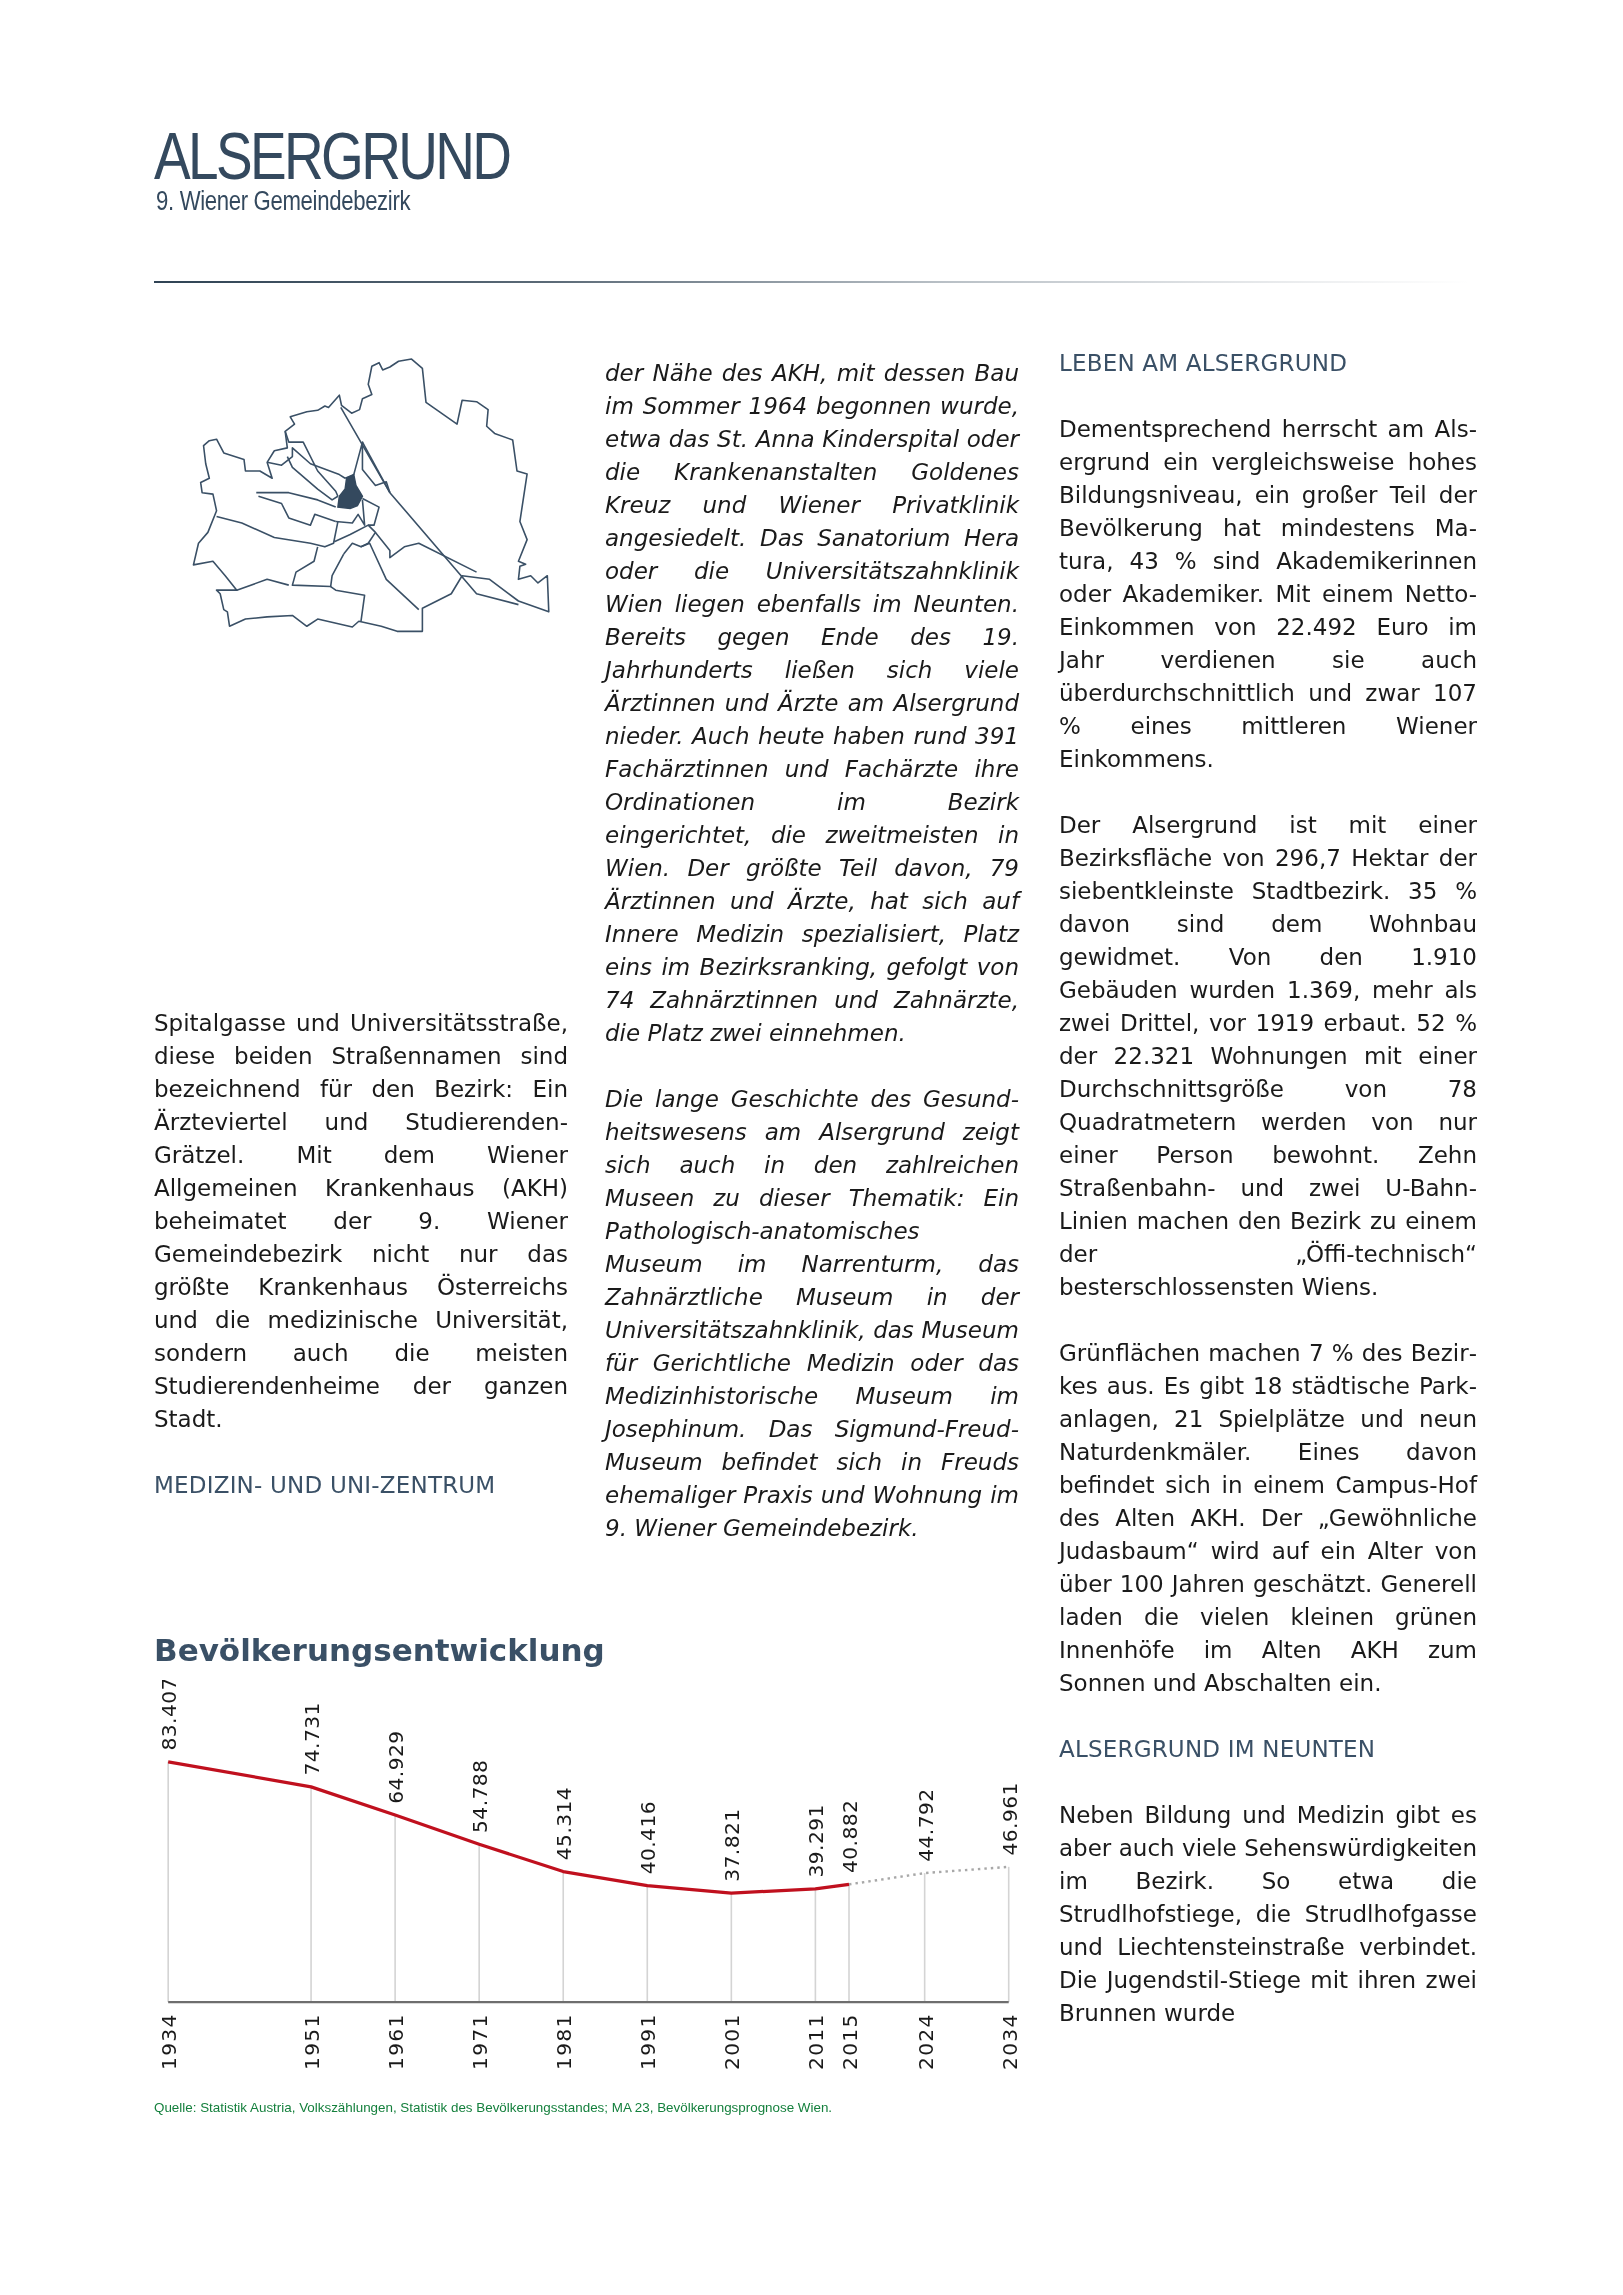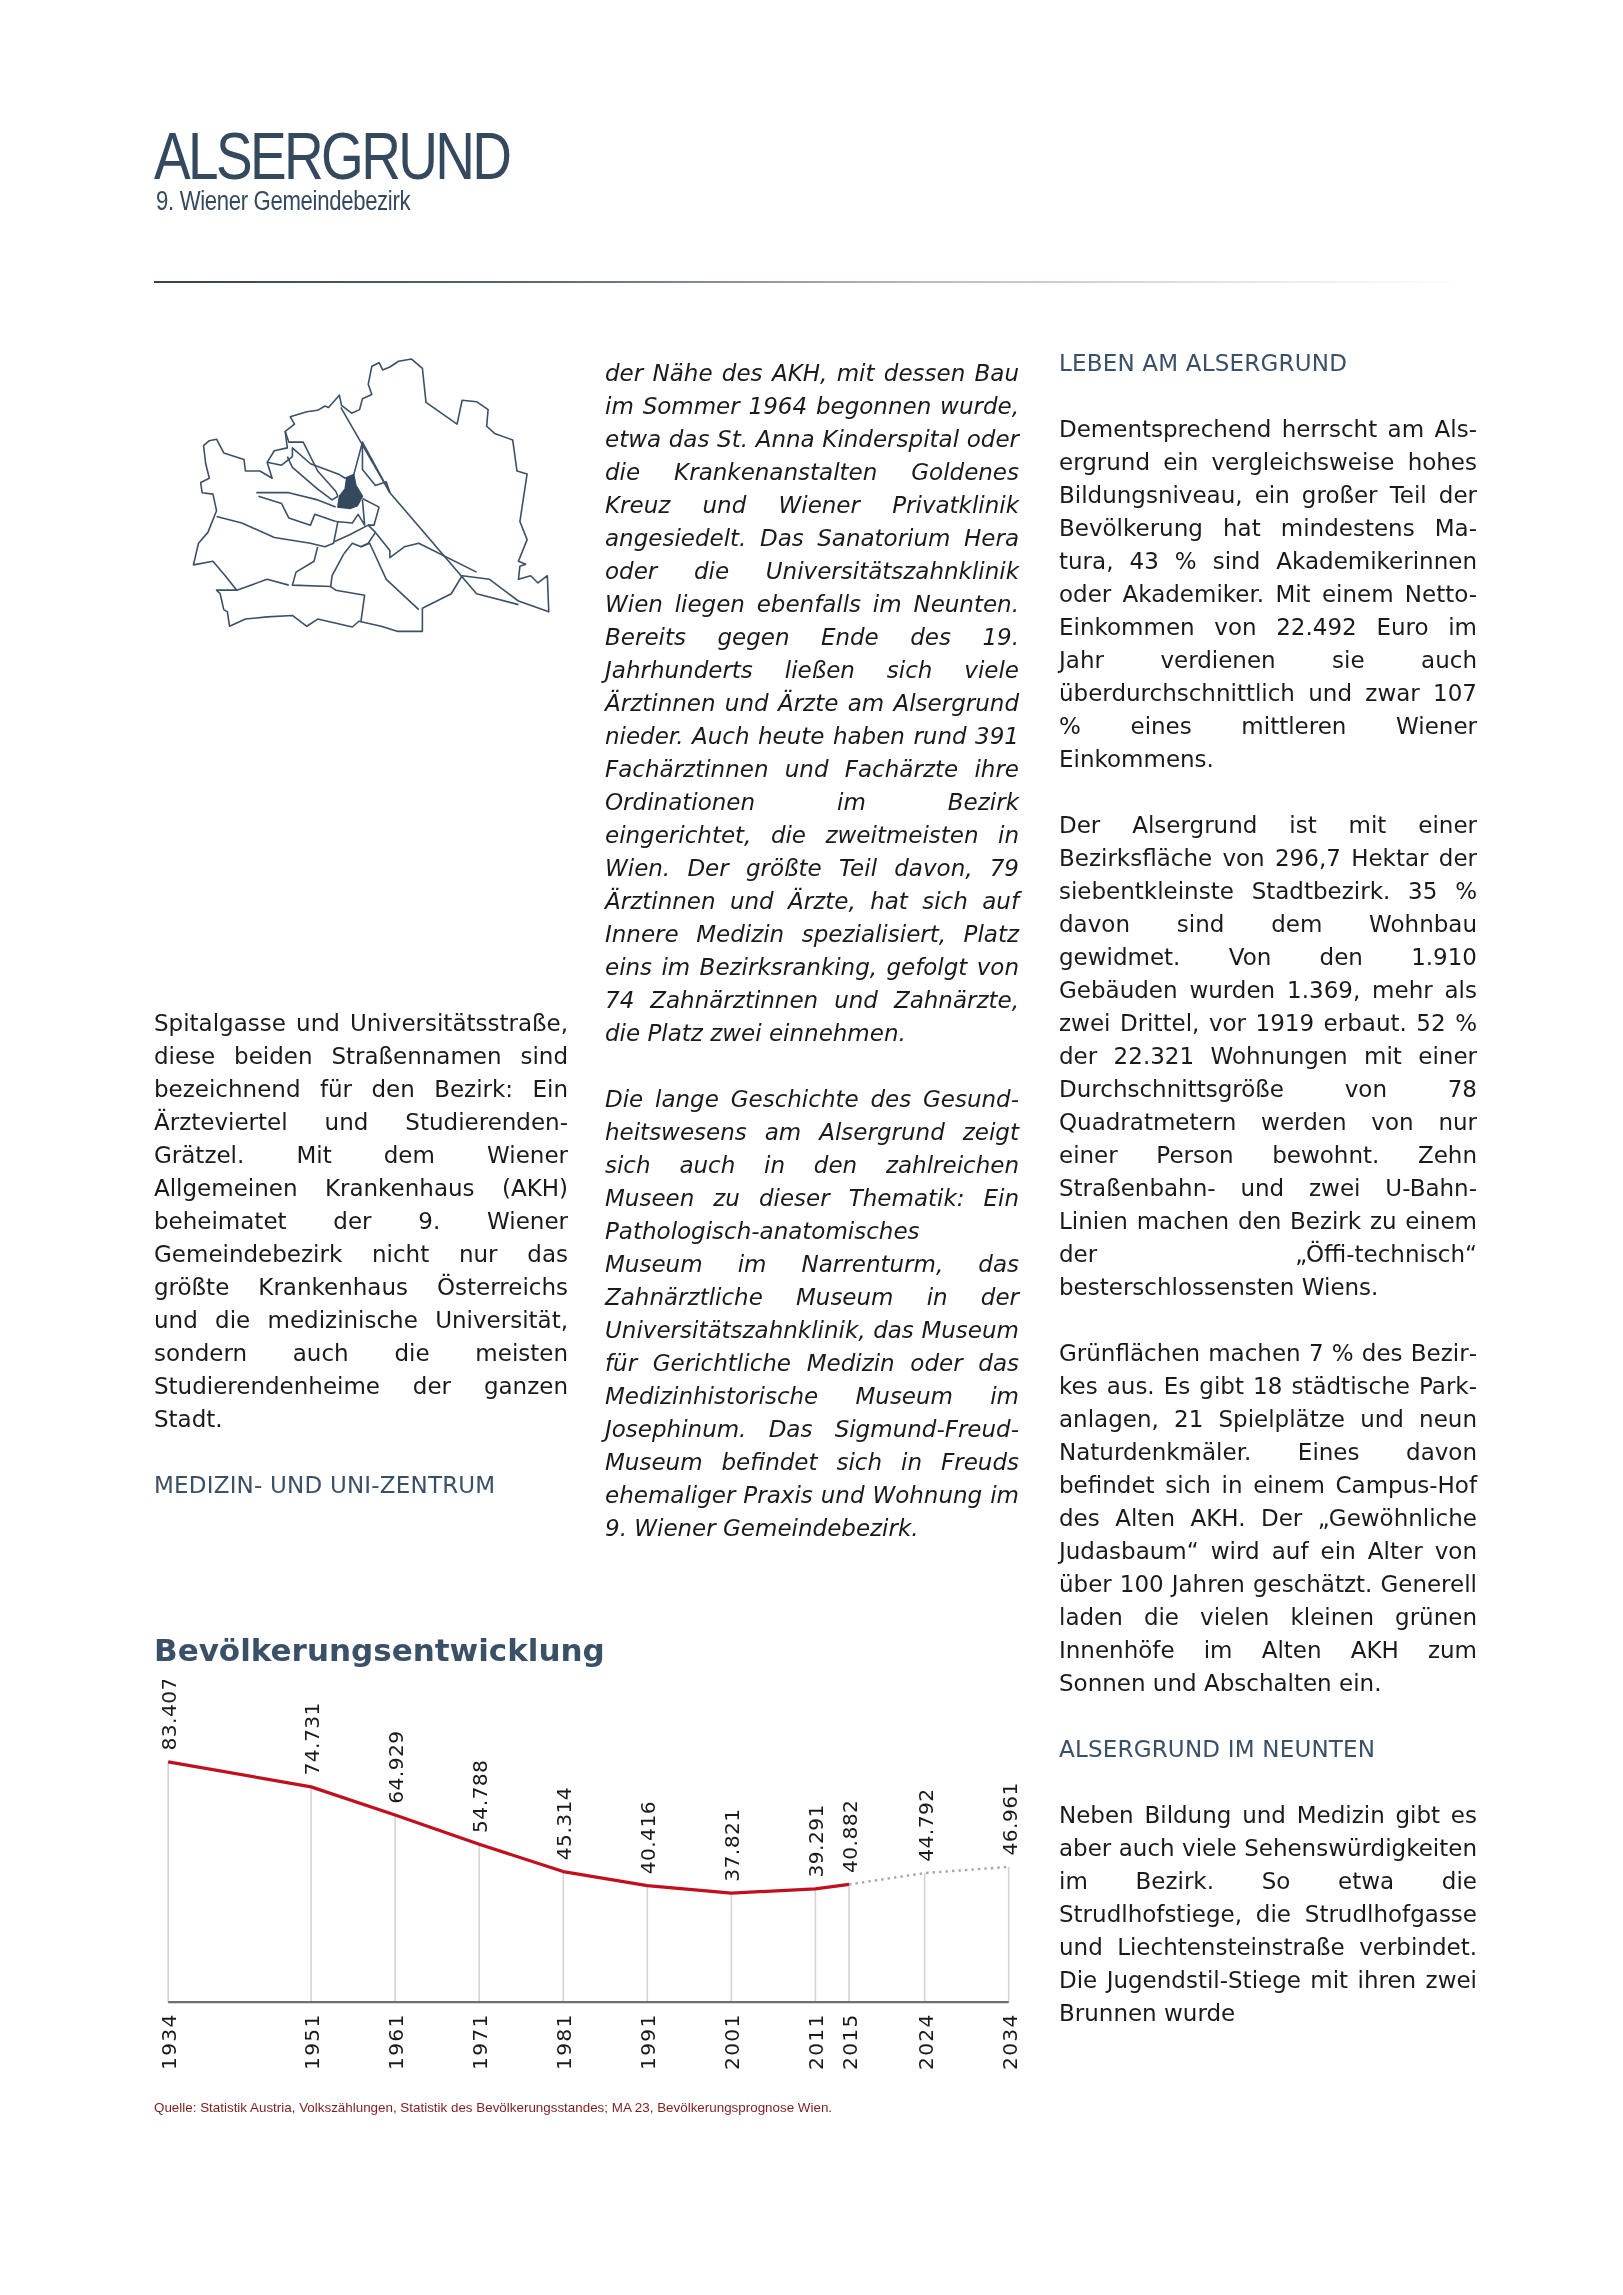--- a/index.html
+++ b/index.html
@@ -22,21 +22,21 @@
     .col p:last-child { margin-bottom: 0; }
     .col h3 { margin: 0 0 33px 0; font-size: 23px; font-weight: normal; color: #3a5066;
               letter-spacing: 0.2px; line-height: 33px; }
     .c1 { left: 154px; top: 1007px; width: 414px; }
     .c2 { left: 605px; top: 357px; width: 414px; font-style: italic; }
     .c3 { left: 1059px; top: 347px; width: 418px; }
     .chart-title { position: absolute; left: 154px; top: 1632px; margin: 0;
                    font-size: 31px; font-weight: bold; color: #3a5066; }
     .chart { position: absolute; left: 146px; top: 1680px; width: 893px; height: 430px; }
     .source { position: absolute; left: 154px; top: 2100px; margin: 0; font-size: 13.4px;
-              color: #7f1d1d; font-family: "Liberation Sans", sans-serif; }
+              color: #15803d; font-family: "Liberation Sans", sans-serif; }
   </style>
 </head>
 <body>
 
 <h1 class="title">ALSERGRUND</h1>
 <p class="subtitle">9. Wiener Gemeindebezirk</p>
 <div class="rule"></div>
 
 <svg class="map" viewBox="0 0 520 450">
   <g fill="none" stroke="#3a5066" stroke-width="2.2" stroke-linejoin="round">

